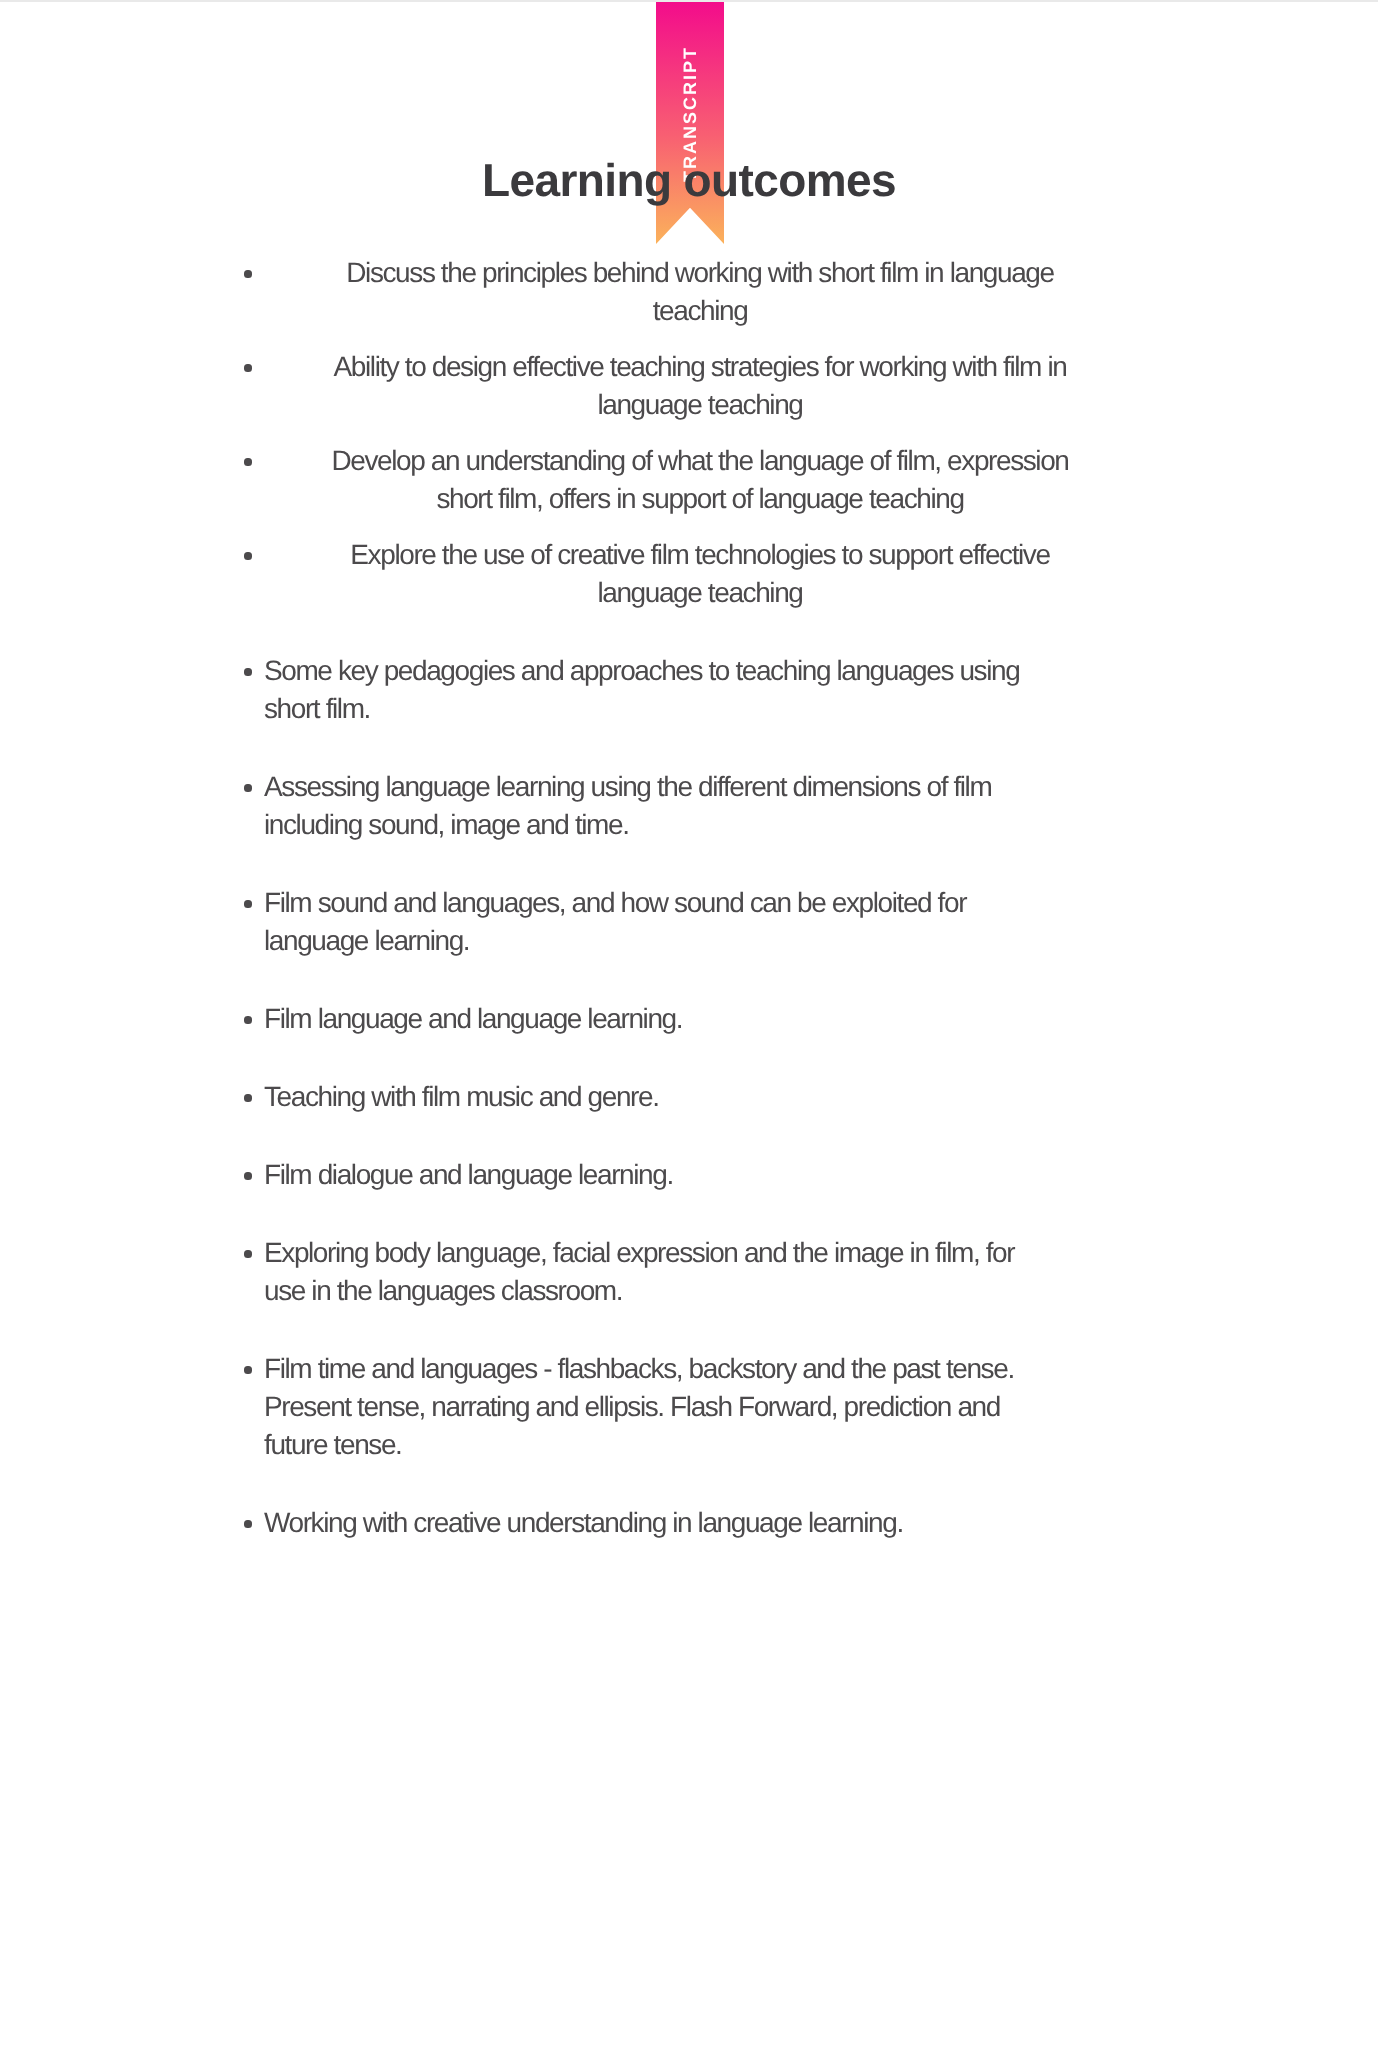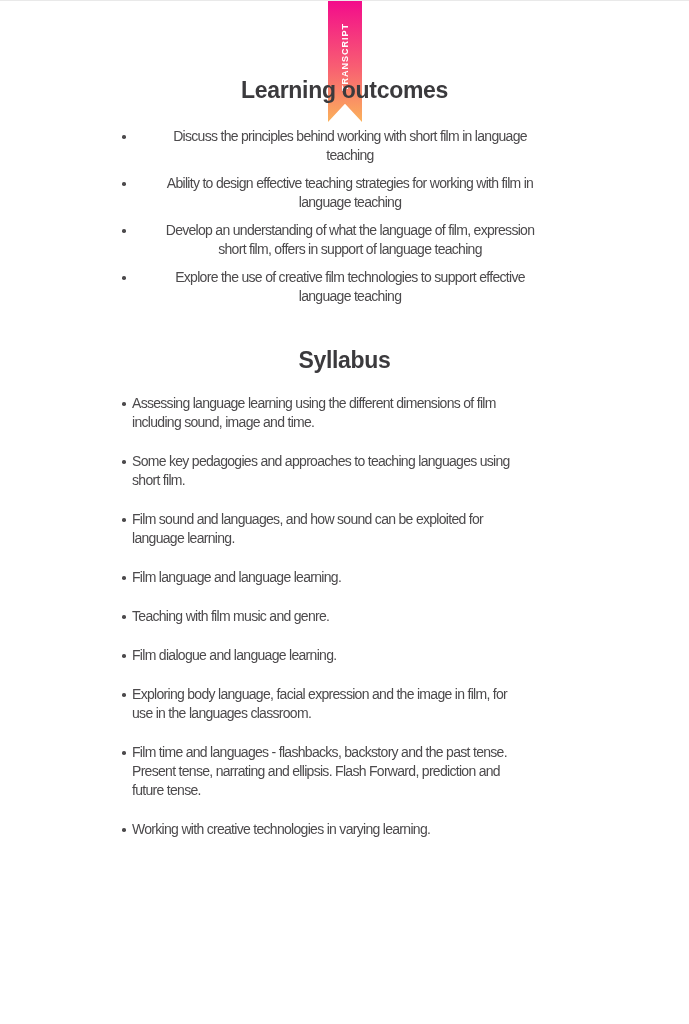--- a/index.html
+++ b/index.html
@@ -89,33 +89,32 @@
     <li>Discuss the principles behind working with short film in language
 teaching</li>
     <li>Ability to design effective teaching strategies for working with film in
 language teaching</li>
     <li>Develop an understanding of what the language of film, expression
 short film, offers in support of language teaching</li>
     <li>Explore the use of creative film technologies to support effective
 language teaching</li>
   </ul>
 
-  <h2 class="section-title title-syllabus">Syllabus</h2>
 
   <ul class="bullet-list syllabus-list">
+    <li>Some key pedagogies and approaches to teaching languages using
+short film.</li>
     <li>Assessing language learning using the different dimensions of film
 including sound, image and time.</li>
-    <li>Some key pedagogies and approaches to teaching languages using
-short film.</li>
     <li>Film sound and languages, and how sound can be exploited for
 language learning.</li>
     <li>Film language and language learning.</li>
     <li>Teaching with film music and genre.</li>
     <li>Film dialogue and language learning.</li>
     <li>Exploring body language, facial expression and the image in film, for
 use in the languages classroom.</li>
     <li>Film time and languages - flashbacks, backstory and the past tense.
 Present tense, narrating and ellipsis. Flash Forward, prediction and
 future tense.</li>
-    <li>Working with creative technologies in varying learning.</li>
+    <li>Working with creative understanding in language learning.</li>
   </ul>
 
 </main>
 
 </body></html>

